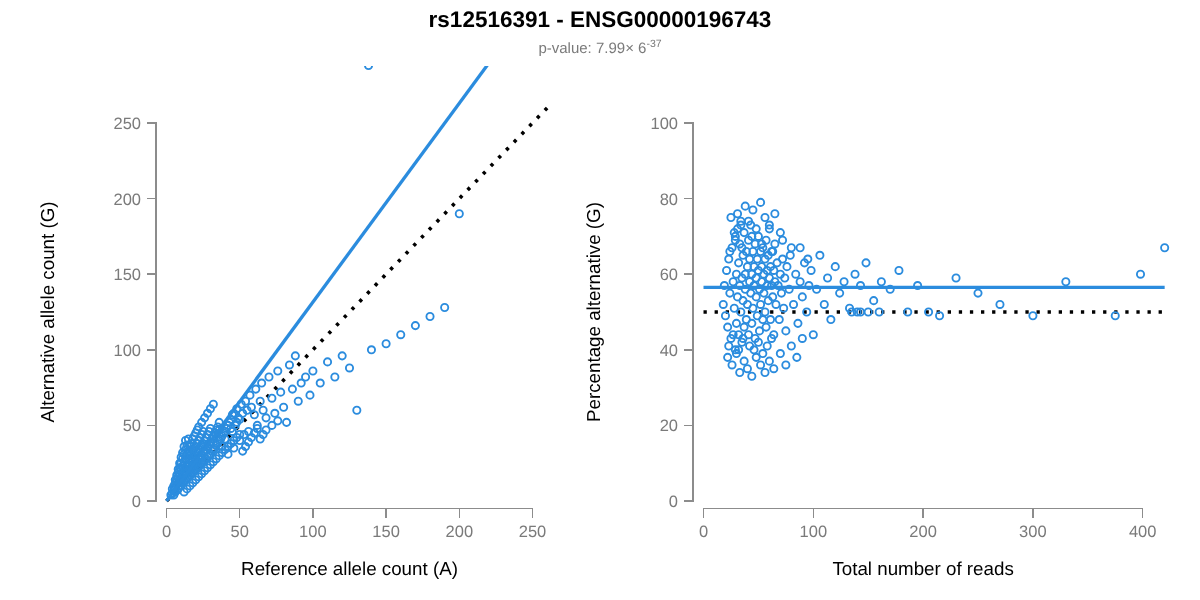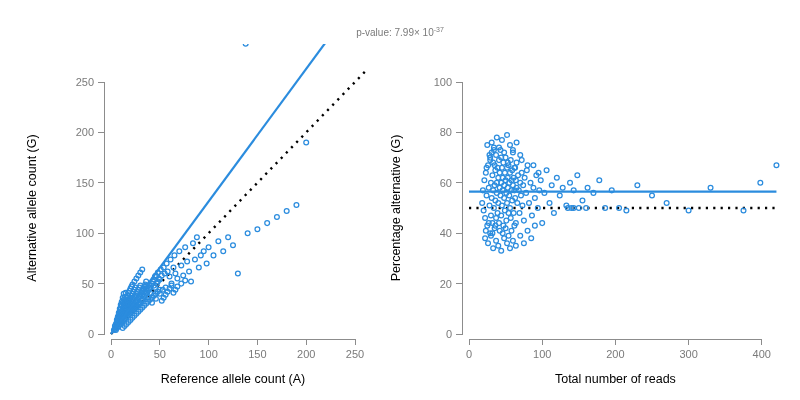--- a/index.html
+++ b/index.html
@@ -44,22 +44,23 @@
   .axis-title { fill: #000000; font-size: 12.5px; font-family: "Liberation Sans", sans-serif; }
   .pt { fill: none; stroke: #2b8cde; stroke-width: 1.25; }
   .fitline { stroke: #2b8cde; stroke-width: 2.2; fill: none; stroke-linecap: butt; }
   .refline { stroke: #000000; stroke-width: 2.4; fill: none; stroke-dasharray: 2.2 5.2; stroke-linecap: butt; }
 </style>
 </head>
 <body>
 
 <div id="figure">
 
+  <div class="fig-title">rs12516391 - ENSG00000196743</div>
 
-  <div class="fig-subtitle"><span>p-value: 7.99× 10</span><sup>-37</sup></div>
+  <div class="fig-subtitle"><span>p-value: 7.99× 6</span><sup>-37</sup></div>
 
   <svg id="plot-svg" width="800" height="400">
     <g id="panel-left">
         <defs>
           <clipPath id="panel-left-clip">
             <rect x="95" y="44" width="295" height="296"></rect>
           </clipPath>
         </defs>
         <g clip-path="url(#panel-left-clip)">
           <line x1="111" y1="334" x2="364.76" y2="71.91999999999996" class="refline"></line>

